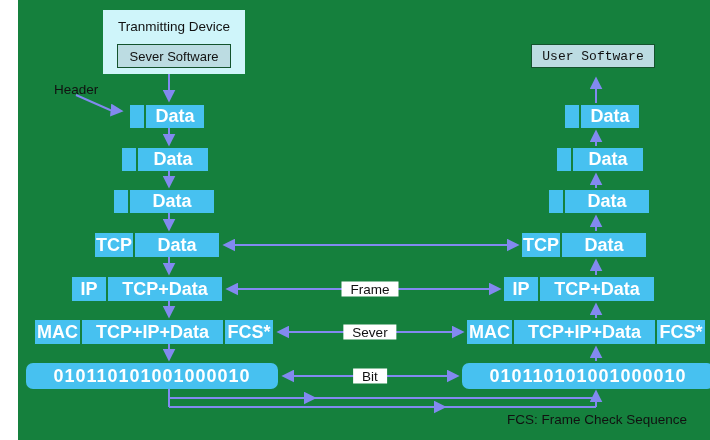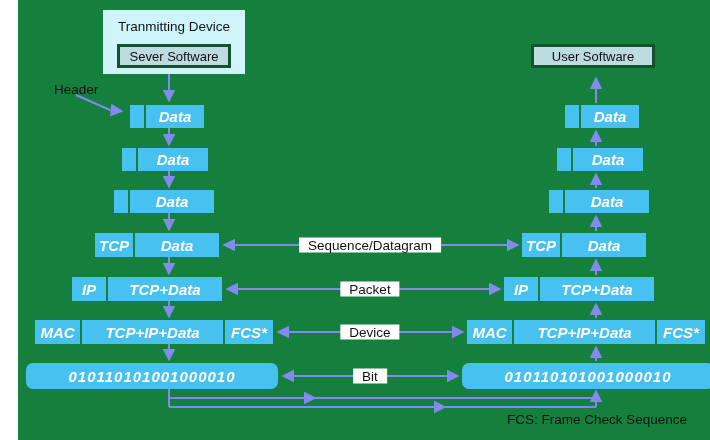--- a/index.html
+++ b/index.html
@@ -1,44 +1,44 @@
 <!DOCTYPE html>
 <html><head>
 <meta charset="utf-8">
 <style>
   html,body{margin:0;padding:0;background:#fff;font-family:"Liberation Sans",sans-serif;}
   .canvas{position:relative;width:710px;height:440px;background:#15803d;overflow:hidden;margin-left:18px;}
 
-  .box{position:absolute;background:#47C1F0;color:#ffffff;font-weight:bold;font-size:15px;
-       display:flex;align-items:center;justify-content:center;white-space:nowrap;font-style:italic;}
+  .box{position:absolute;background:#47C1F0;color:#ffffff;font-weight:bold;font-size:18px;
+       display:flex;align-items:center;justify-content:center;white-space:nowrap;}
   .bits{letter-spacing:1px;border-radius:7px;}
 
   .device{position:absolute;background:#CFF5FA;color:#111;font-size:13.5px;text-align:center;}
   .device-title{padding-top:9px;}
-  .software{position:absolute;background:#BCDCE2;border:3px solid #14532d;color:#111;
+  .software{position:absolute;background:#BCDCE2;border:1px solid #14532d;color:#111;
             font-size:13px;display:flex;align-items:center;justify-content:center;box-sizing:border-box;}
 
   .side-label{position:absolute;color:#111;font-size:13.5px;}
   .pdu-label{position:absolute;transform:translate(-50%,-50%);background:#ffffff;
              padding:0 9px;color:#111;font-size:13.5px;white-space:nowrap;}
   .footnote{position:absolute;color:#111;font-size:13.5px;white-space:nowrap;}
 
   svg.arrows{position:absolute;left:0;top:0;pointer-events:none;}
 </style>
 </head>
 <body>
 
 <div class="canvas">
 
   <div class="device" style="left:85px;top:10px;width:142px;height:64px;">
     <div class="device-title">Tranmitting Device</div>
   </div>
   <div class="software" style="left:99px;top:44px;width:114px;height:24px;">Sever Software</div>
 
-  <div class="software" style="left:513px;top:44px;width:124px;height:24px;">User Software</div>
+  <div class="software" style="left:513px;top:44px;width:124px;height:24px;font-family:Liberation Mono, monospace;">User Software</div>
 
   <div class="side-label" style="left:36px;top:82px;">Header</div>
 
   <div class="box" style="left:112px;top:105px;width:14px;height:23px;"></div>
   <div class="box" style="left:128px;top:105px;width:58px;height:23px;">Data</div>
 
   <div class="box" style="left:104px;top:148px;width:14px;height:23px;"></div>
   <div class="box" style="left:120px;top:148px;width:70px;height:23px;">Data</div>
 
   <div class="box" style="left:96px;top:190px;width:14px;height:23px;"></div>
@@ -118,20 +118,19 @@
         <line x1="151" y1="389" x2="151" y2="407"></line>
         <line x1="151" y1="398" x2="296" y2="398" marker-end="url(#ah)"></line>
         <line x1="290" y1="398" x2="578" y2="398"></line>
         <line x1="151" y1="407" x2="426" y2="407" marker-end="url(#ah)"></line>
         <line x1="420" y1="407" x2="578" y2="407"></line>
         <line x1="578" y1="407" x2="578" y2="392" marker-end="url(#ah)"></line>
       </g>
     </g>
   </svg>
 
-  <div class="pdu-label" style="left:352px;top:245px;">Sequence/Datagram</div>
-  <div class="pdu-label" style="left:352px;top:289px;">Packet</div>
-  <div class="pdu-label" style="left:352px;top:332px;">Device</div>
+  <div class="pdu-label" style="left:352px;top:289px;">Frame</div>
+  <div class="pdu-label" style="left:352px;top:332px;">Sever</div>
   <div class="pdu-label" style="left:352px;top:376px;">Bit</div>
 
   <div class="footnote" style="left:489px;top:412px;text-align:right;">FCS: Frame Check Sequence</div>
 
 </div>
 
 </body></html>

